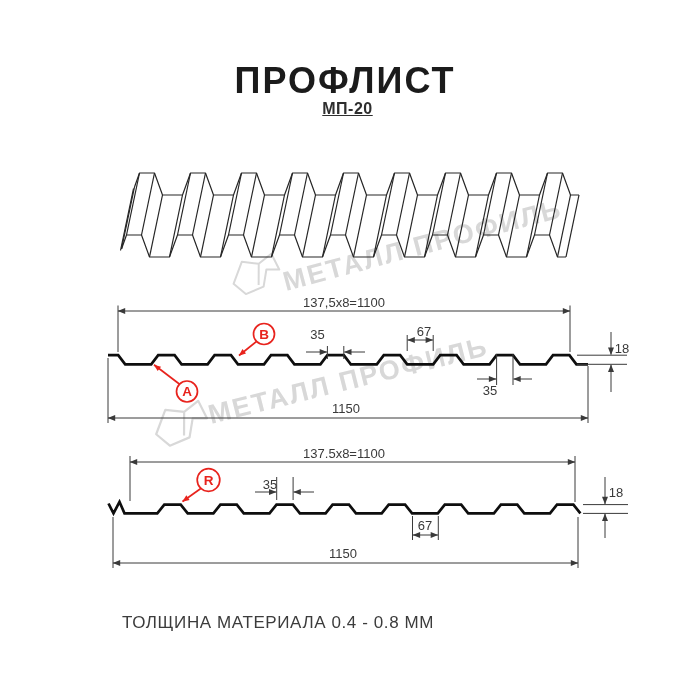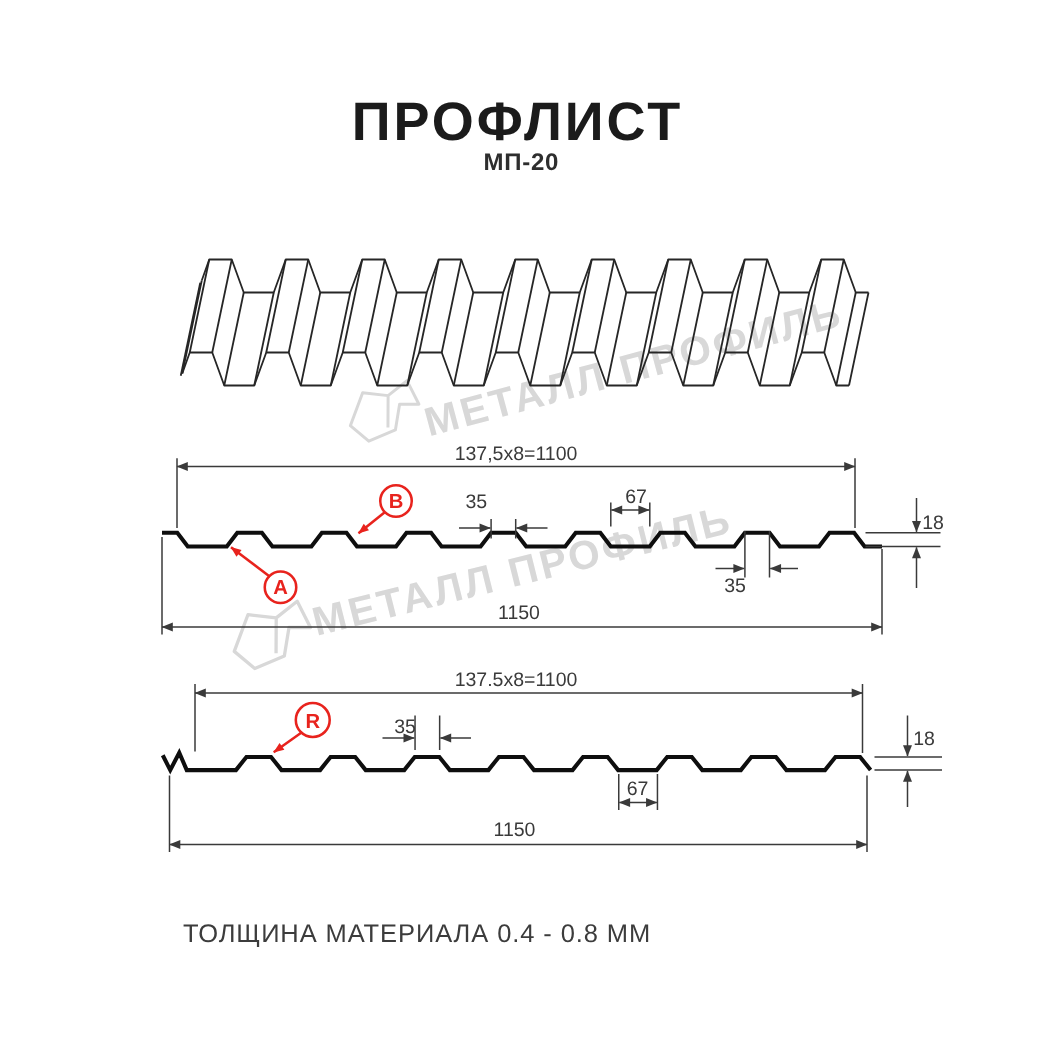--- a/index.html
+++ b/index.html
@@ -7,21 +7,21 @@
     position:relative;width:700px;height:700px;background:#ffffff;overflow:hidden;
     font-family:"Liberation Sans",sans-serif;
     border-radius:31px;
   }
   .title{
     position:absolute;left:0;top:60px;width:690px;text-align:center;
     font-size:36px;font-weight:bold;letter-spacing:2px;color:#1b1b1b;
   }
   .subtitle{
     position:absolute;left:0;top:100px;width:695px;text-align:center;
-    font-size:16px;font-weight:bold;letter-spacing:0.5px;color:#2e2e2e;
+    font-size:16px;font-weight:bold;letter-spacing:0.5px;color:#2e2e2e;text-decoration:underline;
   }
   .footer{
     position:absolute;left:0;top:613px;width:556px;text-align:center;
     font-size:17px;font-weight:500;letter-spacing:0.6px;color:#3c3c3c;
   }
   svg{position:absolute;left:0;top:0;}
   .dimline{stroke:#3a3a3a;stroke-width:1;fill:none;}
   .dimtext{font-size:13px;fill:#3a3a3a;text-anchor:middle;}
   .profile{stroke:#0e0e0e;stroke-width:2.7;fill:none;stroke-linejoin:miter;}
   .sheet{stroke:#262626;stroke-width:1.2;fill:none;stroke-linejoin:round;}

